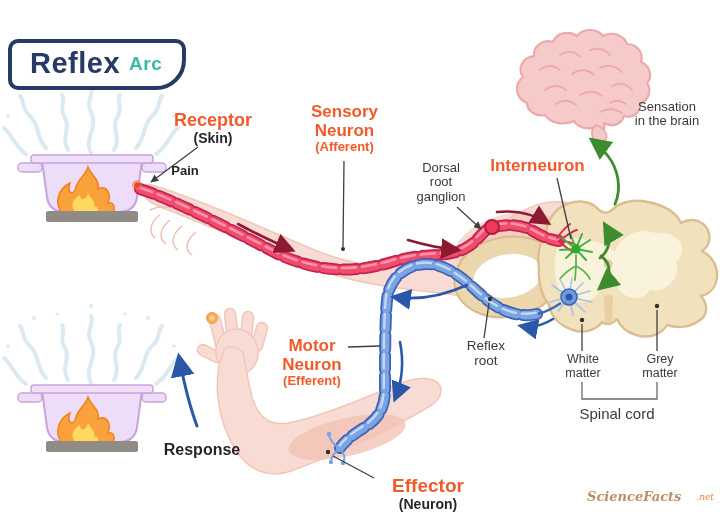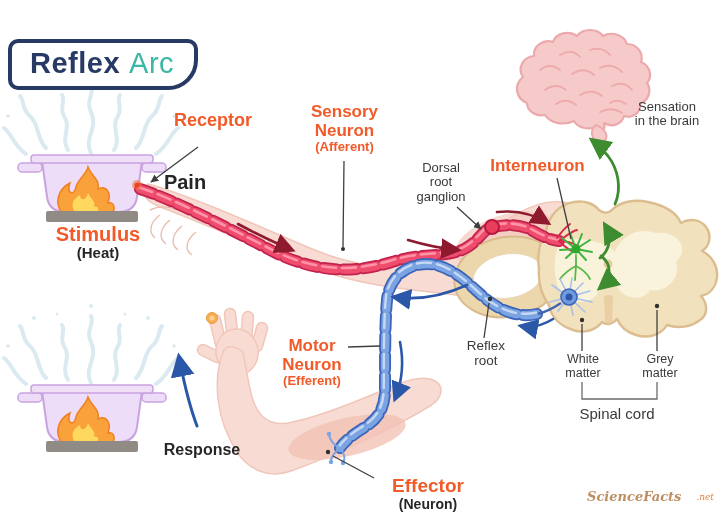--- a/index.html
+++ b/index.html
@@ -11,21 +11,21 @@
   .sub-k{color:#262626;font-weight:700;}
   .sub-o{color:#f15a29;font-weight:700;}
   .plain{color:#3a3a3a;font-weight:400;}
   .bold-k{color:#262626;font-weight:700;}
   .nowrap{white-space:nowrap;}
   
   #logo{position:absolute;left:8px;top:6px;display:flex;align-items:center;
         border:4px solid #273a66;background:#ffffff;border-radius:10px 10px 30px 10px;
         padding:4px 20px 6px 18px;margin-top:33px;}
   #logo .w1{color:#273a66;font-weight:700;font-size:29px;letter-spacing:.5px;}
-  #logo .w2{color:#3bb8a5;font-weight:400;font-size:29px;margin-left:9px;letter-spacing:.5px;}
+  #logo .w2{color:#3bb8a5;font-weight:700;font-size:19px;margin-left:9px;letter-spacing:.5px;}
   
   #wm{position:absolute;left:600px;top:489px;width:114px;display:flex;align-items:center;justify-content:flex-end;}
   #wm .nm{font-family:"DejaVu Serif",serif;font-style:italic;font-weight:bold;font-size:13px;color:#bd8e62;}
   #wm .tld{font-family:"DejaVu Serif",serif;font-style:italic;font-weight:normal;font-size:9px;color:#e8823c;margin-left:15px;}
 </style>
 </head>
 <body>
 
 <div id="stage">
 
@@ -281,28 +281,25 @@
   </g>
 </svg>
 
 <div id="logo">
   <span class="w1">Reflex</span>
   <span class="w2">Arc</span>
 </div>
 
 <div class="lbl" style="left:158px;top:111px;width:110px">
   <div class="ttl-o" style="font-size:18px">Receptor</div>
-</div>
-
-<div class="lbl bold-k nowrap" style="left:161px;top:171px;width:48px;font-size:20px">Pain</div>
-
-<div class="lbl" style="left:37px;top:223px;width:122px">
-  <div class="ttl-o" style="font-size:20px">Stimulus</div>
-  <div class="sub-k" style="font-size:15px">(Heat)</div>
-</div>
+  <div class="sub-k" style="font-size:14px">(Skin)</div>
+</div>
+
+<div class="lbl bold-k nowrap" style="left:161px;top:164px;width:48px;font-size:13px">Pain</div>
+
 
 <div class="lbl" style="left:302px;top:103px;width:85px">
   <div class="ttl-o" style="font-size:17px">Sensory Neuron</div>
   <div class="sub-o" style="font-size:13px">(Afferent)</div>
 </div>
 
 <div class="lbl plain" style="left:410px;top:161px;width:62px;font-size:13px">Dorsal root ganglion</div>
 
 <div class="lbl ttl-o nowrap" style="left:480px;top:157px;width:115px;font-size:17px">Interneuron</div>
 

